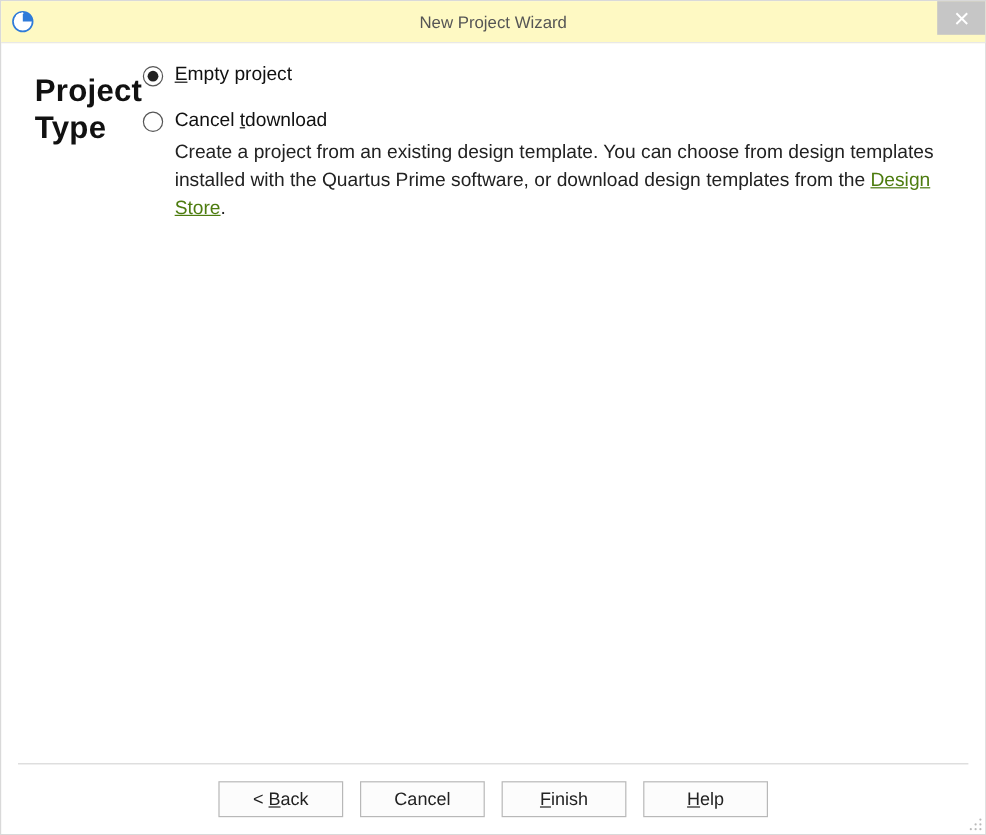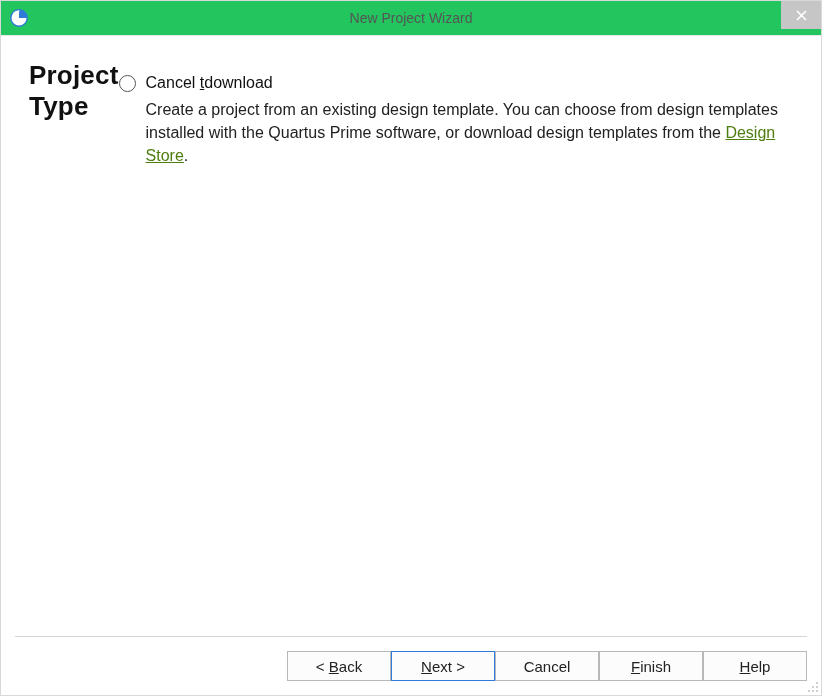--- a/index.html
+++ b/index.html
@@ -18,21 +18,21 @@
     height: 696px;
     background: #ffffff;
     border: 1px solid #d9d9d9;
     box-sizing: border-box;
     display: flex;
     flex-direction: column;
     box-shadow: 0 0 3px rgba(0,0,0,0.08);
   }
   .titlebar {
     height: 34px;
-    background: #22c55e;
+    background: #fef9c3;
     border-bottom: 1px solid #e8e8e8;
     display: flex;
     align-items: center;
     position: relative;
     flex: 0 0 auto;
   }
   .titlebar .app-icon {
     width: 20px;
     height: 20px;
     margin-left: 8px;
@@ -137,21 +137,22 @@
     flex: 0 0 auto;
     padding: 0 14px 14px 14px;
   }
   hr.footer-sep {
     border: none;
     border-top: 1px solid #d6d6d6;
     margin: 0 0 14px 0;
   }
   .buttons {
     display: flex;
-    justify-content: flex-end;
+    justify-content: center;
+    gap: 14px;
   }
   button.btn {
     width: 104px;
     height: 30px;
     background: #fcfcfc;
     border: 1px solid #b8b8b8;
     font-size: 15px;
     color: #222;
     cursor: pointer;
     padding: 0;
@@ -191,38 +192,41 @@
     </div>
   </div>
 
   <div class="content">
     <h1 class="page-title">Project Type</h1>
     <hr class="sep">
 
     <div class="options">
 
       <div class="option">
+        <div class="option-header">
+          <span class="radio checked"></span>
+          <span class="option-label"><span class="ul">E</span><span>mpty project</span></span>
+        </div>
       </div>
 
       <div class="option">
         <div class="option-header">
           <span class="radio"></span>
           <span class="option-label"><span>Cancel </span><span class="ul">t</span><span>download</span></span>
         </div>
         <div class="option-desc"><span>Create a project from an existing design template. You can choose from design templates installed with the Quartus Prime software, or download design templates from the </span><a class="link">Design Store</a><span>.</span></div>
       </div>
 
     </div>
   </div>
 
   <div class="footer">
     <hr class="footer-sep">
     <div class="buttons">
       <button class="btn"><span>&lt; </span><span class="ul">B</span><span>ack</span></button>
-      <button class="btn default"><span class="ul">N</span><span>ext &gt;</span></button>
       <button class="btn">Cancel</button>
       <button class="btn"><span class="ul">F</span><span>inish</span></button>
       <button class="btn"><span class="ul">H</span><span>elp</span></button>
     </div>
   </div>
 
   <svg class="resize-grip" viewBox="0 0 12 12">
     <circle cx="10" cy="2" r="0.9" fill="#666"></circle>
     <circle cx="6" cy="6" r="0.9" fill="#666"></circle>
     <circle cx="10" cy="6" r="0.9" fill="#666"></circle>

